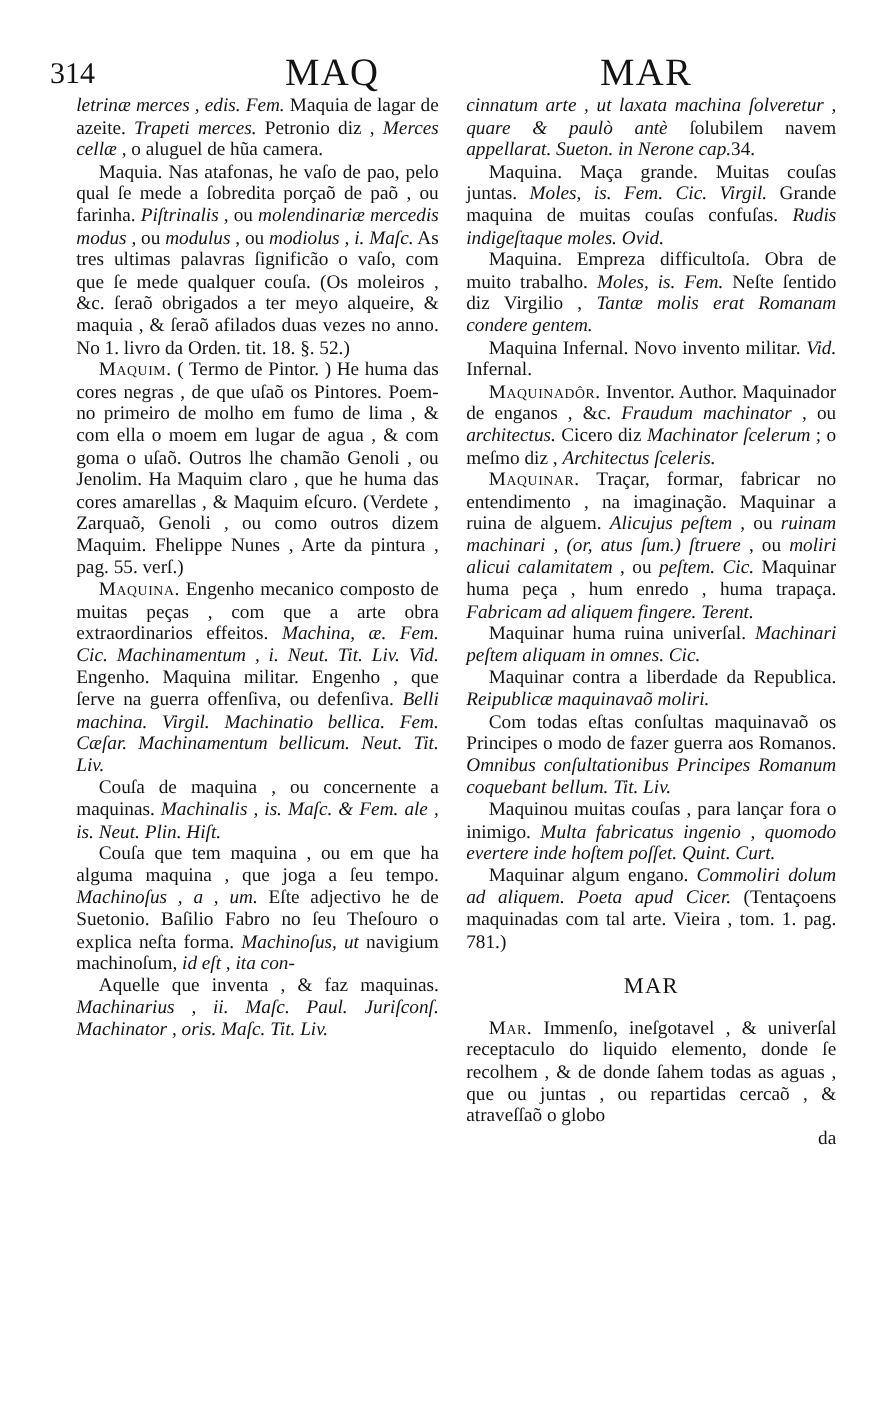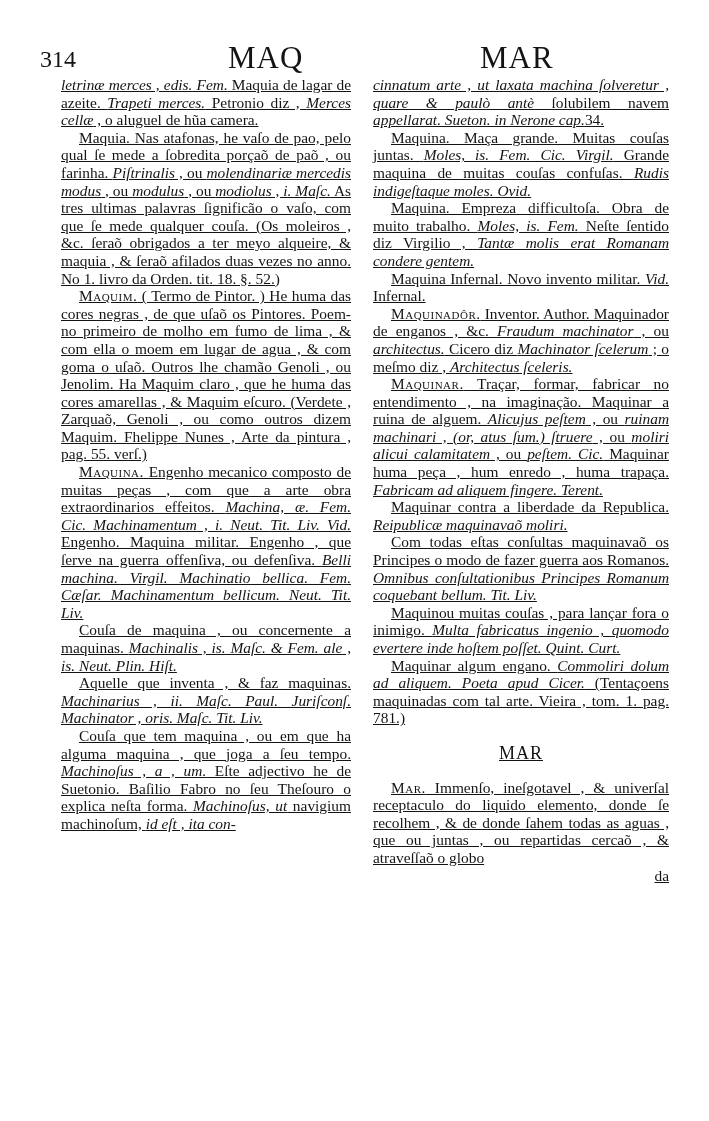--- a/index.html
+++ b/index.html
@@ -6,21 +6,21 @@
   body {
     width: 709px; height: 1121px; position: relative; overflow: hidden;
     font-family: "Liberation Serif", "DejaVu Serif", serif;
     color: #141414;
   }
   .running-head { position: absolute; top: 40px; left: 0; width: 709px; height: 36px; }
   .page-number { position: absolute; left: 40px; top: 6px; font-size: 24px; }
   .head-left { position: absolute; left: 228px; top: 0; font-size: 31px; letter-spacing: 1px; }
   .head-right { position: absolute; left: 480px; top: 0; font-size: 31px; letter-spacing: 1px; }
 
-  .column { position: absolute; top: 76px; font-size: 15.4px; line-height: 17.6px; text-align: justify; text-decoration: underline; }
+  .column { position: absolute; top: 76px; font-size: 15.4px; line-height: 17.6px; text-align: justify; }
   .col-left { left: 61px; width: 290px; }
   .col-right { left: 373px; width: 296px; }
 
   .para { margin: 0; text-indent: 18px; }
   .para.cont { text-indent: 0; }
   .sc { font-variant: small-caps; letter-spacing: 0.5px; }
   i { font-style: italic; }
   .section-head { text-align: center; font-size: 18px; margin: 18px 0 16px 0; letter-spacing: 1px; }
   .catchword { text-align: right; margin: 0; }
 </style>
@@ -32,30 +32,31 @@
   <span class="head-left">MAQ</span>
   <span class="head-right">MAR</span>
 </div>
 
 <div class="column col-left" id="col-left">
     <p class="para cont"><i>letrinæ merces , edis. Fem.</i><span> Maquia de lagar de azeite. </span><i>Trapeti merces.</i><span> Petronio diz , </span><i>Merces cellæ</i><span> , o aluguel de hũa camera.</span></p>
     <p class="para"><span>Maquia. Nas atafonas, he vaſo de pao, pelo qual ſe mede a ſobredita porçaõ de paõ , ou farinha. </span><i>Piſtrinalis</i><span> , ou </span><i>molendinariæ mercedis modus</i><span> , ou </span><i>modulus</i><span> , ou </span><i>modiolus , i. Maſc.</i><span> As tres ultimas palavras ſignificão o vaſo, com que ſe mede qualquer couſa. (Os moleiros , &amp;c. ſeraõ obrigados a ter meyo alqueire, &amp; maquia , &amp; ſeraõ afilados duas vezes no anno. No 1. livro da Orden. tit. 18. §. 52.)</span></p>
     <p class="para"><span class="sc">Maquim.</span><span> ( Termo de Pintor. ) He huma das cores negras , de que uſaõ os Pintores. Poem-no primeiro de molho em fumo de lima , &amp; com ella o moem em lugar de agua , &amp; com goma o uſaõ. Outros lhe chamão Genoli , ou Jenolim. Ha Maquim claro , que he huma das cores amarellas , &amp; Maquim eſcuro. (Verdete , Zarquaõ, Genoli , ou como outros dizem Maquim. Fhelippe Nunes , Arte da pintura , pag. 55. verſ.)</span></p>
     <p class="para"><span class="sc">Maquina.</span><span> Engenho mecanico composto de muitas peças , com que a arte obra extraordinarios effeitos. </span><i>Machina, æ. Fem. Cic. Machinamentum , i. Neut. Tit. Liv. Vid.</i><span> Engenho. Maquina militar. Engenho , que ſerve na guerra offenſiva, ou defenſiva. </span><i>Belli machina. Virgil. Machinatio bellica. Fem. Cæſar. Machinamentum bellicum. Neut. Tit. Liv.</i></p>
     <p class="para"><span>Couſa de maquina , ou concernente a maquinas. </span><i>Machinalis , is. Maſc. &amp; Fem. ale , is. Neut. Plin. Hiſt.</i></p>
+    <p class="para"><span>Couſa que tem maquina , ou em que ha alguma maquina , que joga a ſeu tempo. </span><i>Machinoſus , a , um.</i><span> Eſte adjectivo he de Suetonio. Baſilio Fabro no ſeu Theſouro o explica neſta forma. </span><i>Machinoſus, ut</i><span> navigium machinoſum, </span><i>id eſt , ita con-</i></p>
     <p class="para"><span>Aquelle que inventa , &amp; faz maquinas. </span><i>Machinarius , ii. Maſc. Paul. Juriſconſ. Machinator , oris. Maſc. Tit. Liv.</i></p>
-    <p class="para"><span>Couſa que tem maquina , ou em que ha alguma maquina , que joga a ſeu tempo. </span><i>Machinoſus , a , um.</i><span> Eſte adjectivo he de Suetonio. Baſilio Fabro no ſeu Theſouro o explica neſta forma. </span><i>Machinoſus, ut</i><span> navigium machinoſum, </span><i>id eſt , ita con-</i></p>
   </div>
 <div class="column col-right" id="col-right">
     <p class="para cont"><i>cinnatum arte , ut laxata machina ſolveretur , quare &amp; paulò antè</i><span> ſolubilem navem </span><i>appellarat. Sueton. in Nerone cap.</i><span>34.</span></p>
     <p class="para"><span>Maquina. Maça grande. Muitas couſas juntas. </span><i>Moles, is. Fem. Cic. Virgil.</i><span> Grande maquina de muitas couſas confuſas. </span><i>Rudis indigeſtaque moles. Ovid.</i></p>
     <p class="para"><span>Maquina. Empreza difficultoſa. Obra de muito trabalho. </span><i>Moles, is. Fem.</i><span> Neſte ſentido diz Virgilio , </span><i>Tantæ molis erat Romanam condere gentem.</i></p>
     <p class="para"><span>Maquina Infernal. Novo invento militar. </span><i>Vid.</i><span> Infernal.</span></p>
     <p class="para"><span class="sc">Maquinadôr.</span><span> Inventor. Author. Maquinador de enganos , &amp;c. </span><i>Fraudum machinator</i><span> , ou </span><i>architectus.</i><span> Cicero diz </span><i>Machinator ſcelerum</i><span> ; o meſmo diz , </span><i>Architectus ſceleris.</i></p>
     <p class="para"><span class="sc">Maquinar.</span><span> Traçar, formar, fabricar no entendimento , na imaginação. Maquinar a ruina de alguem. </span><i>Alicujus peſtem</i><span> , ou </span><i>ruinam machinari , (or, atus ſum.) ſtruere</i><span> , ou </span><i>moliri alicui calamitatem</i><span> , ou </span><i>peſtem. Cic.</i><span> Maquinar huma peça , hum enredo , huma trapaça. </span><i>Fabricam ad aliquem fingere. Terent.</i></p>
+    <p class="para"><span>Maquinar huma ruina univerſal. </span><i>Machinari peſtem aliquam in omnes. Cic.</i></p>
     <p class="para"><span>Maquinar contra a liberdade da Republica. </span><i>Reipublicæ maquinavaõ moliri.</i></p>
     <p class="para"><span>Com todas eſtas conſultas maquinavaõ os Principes o modo de fazer guerra aos Romanos. </span><i>Omnibus conſultationibus Principes Romanum coquebant bellum. Tit. Liv.</i></p>
     <p class="para"><span>Maquinou muitas couſas , para lançar fora o inimigo. </span><i>Multa fabricatus ingenio , quomodo evertere inde hoſtem poſſet. Quint. Curt.</i></p>
     <p class="para"><span>Maquinar algum engano. </span><i>Commoliri dolum ad aliquem. Poeta apud Cicer.</i><span> (Tentaçoens maquinadas com tal arte. Vieira , tom. 1. pag. 781.)</span></p>
     <div class="section-head"><span>MAR</span></div>
     <p class="para"><span class="sc">Mar.</span><span> Immenſo, ineſgotavel , &amp; univerſal receptaculo do liquido elemento, donde ſe recolhem , &amp; de donde ſahem todas as aguas , que ou juntas , ou repartidas cercaõ , &amp; atraveſſaõ o globo</span></p>
     <p class="catchword"><span>da</span></p>
   </div>
 
 </body></html>

